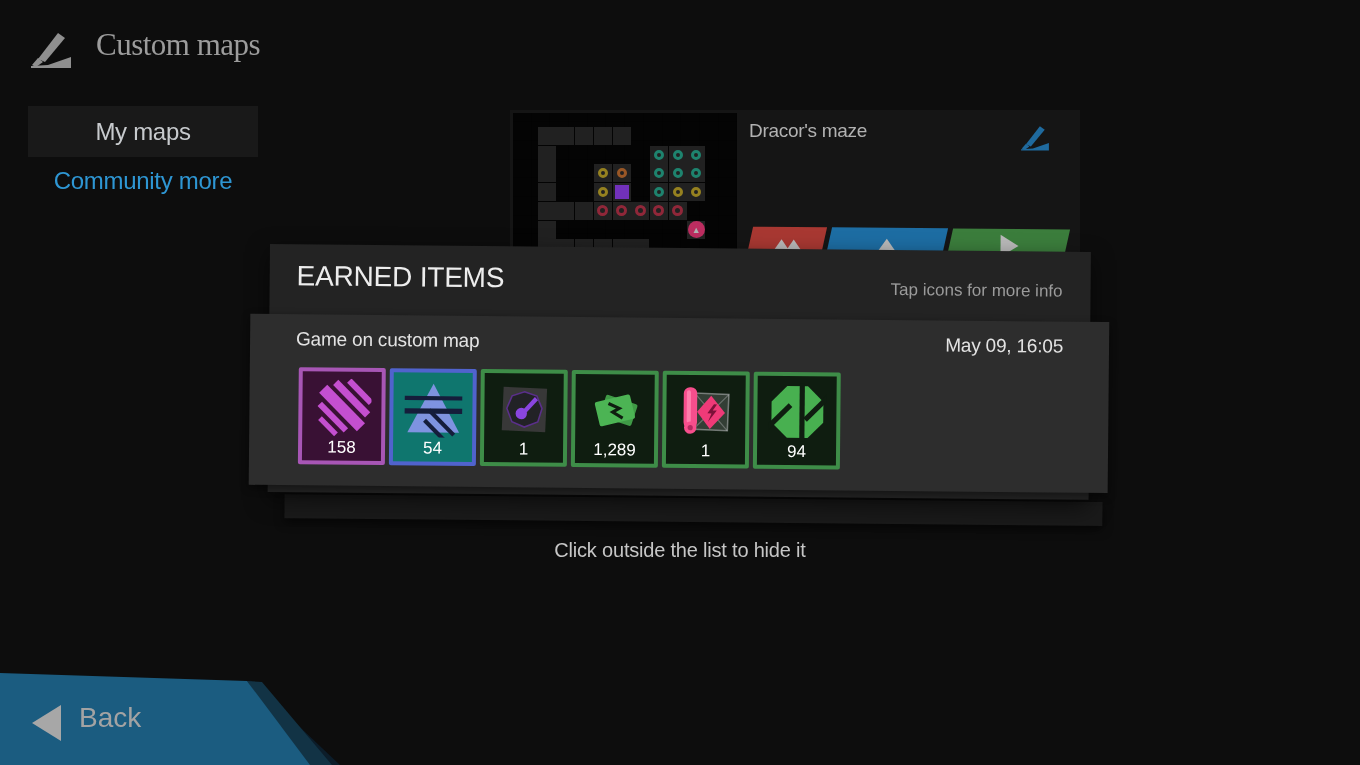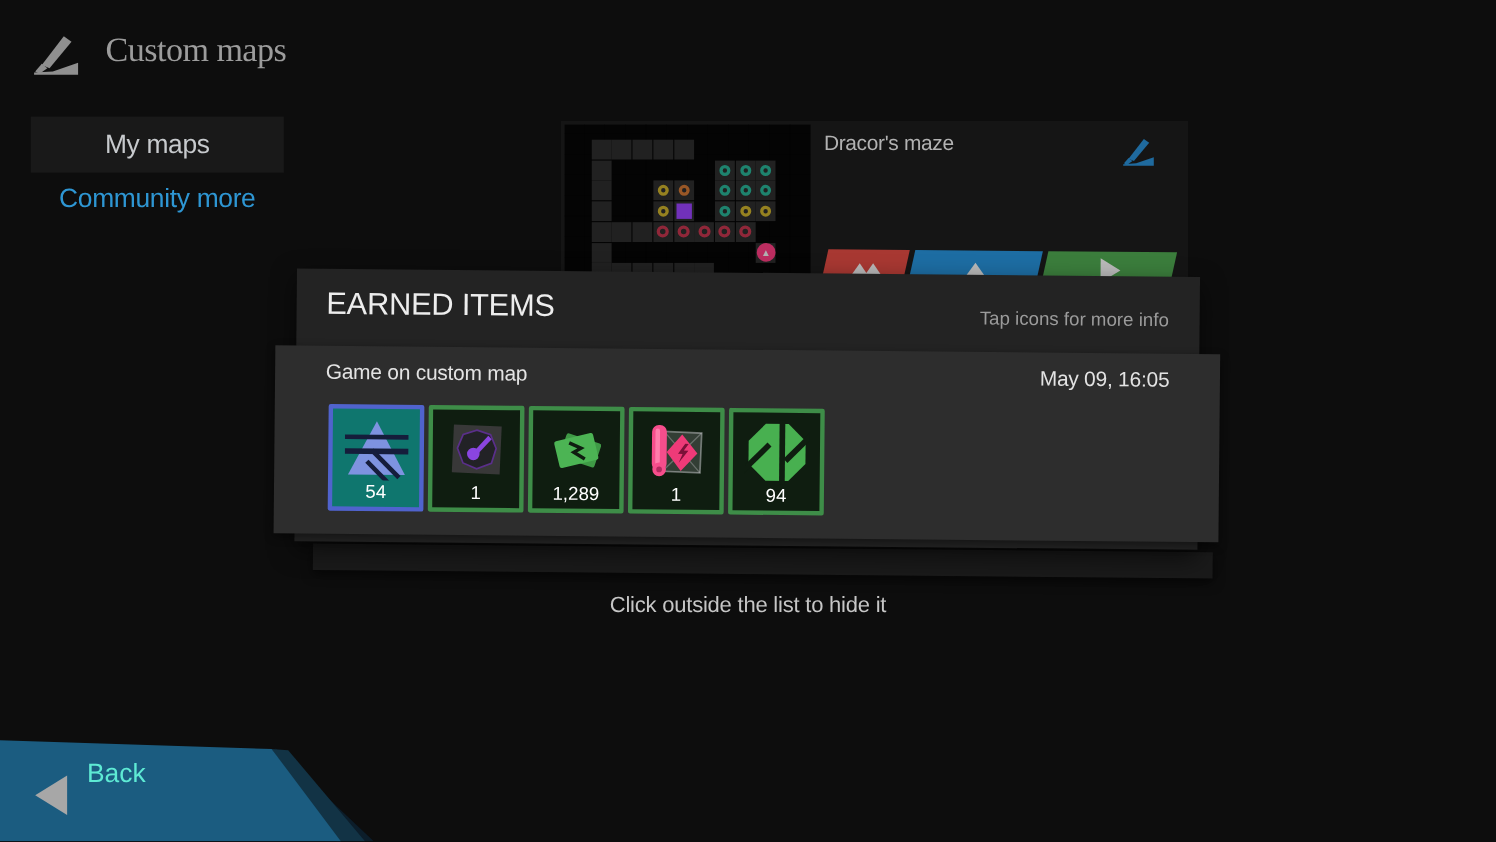--- a/index.html
+++ b/index.html
@@ -91,21 +91,21 @@
     position:absolute; left:0; right:0; bottom:3px; text-align:center;
     font-size:17px; color:#ffffff;
   }
   
   .footer-hint {
     position:absolute; left:0; top:539px; width:100%;
     text-align:center; font-size:20px; color:#c6c6c6; letter-spacing:-0.2px;
   }
   
   .back-wrap { position:absolute; left:0; bottom:0; width:340px; height:96px; cursor:pointer; }
-  .back-label { position:absolute; left:79px; bottom:47px; font-size:24px; color:#5eead4; }
+  .back-label { position:absolute; left:79px; bottom:31px; font-size:28px; color:#a3a3a3; }
 </style>
 </head>
 <body>
 
 <div class="app-header">
   <svg class="logo" width="46" height="46" viewBox="0 0 46 46">
     <g fill="#8f8f8f">
       <polygon points="10,35 30,9 37,14 17,38"></polygon>
       <polygon points="4,41 10,34 15,38 8,43"></polygon>
       <polygon points="3,44 43,44 43,33 20,41 3,42"></polygon>
@@ -231,20 +231,29 @@
     <div class="modal-header">
       <div class="modal-title">EARNED ITEMS</div>
       <div class="modal-hint">Tap icons for more info</div>
     </div>
     <div class="entry-strip">
       <div class="entry-head">
         <span>Game on custom map</span>
         <span>May 09, 16:05</span>
       </div>
       <div class="items-row" id="items-row">
+          <div class="tile" style="border-color: rgb(167, 86, 181); background: rgb(57, 17, 52);"><span><svg width="58" height="58" viewBox="0 0 56 56">
+                <g transform="rotate(45 28 28)" fill="#c44fd0">
+                  <rect x="14" y="2" width="30" height="6"></rect>
+                  <rect x="6" y="12" width="44" height="7"></rect>
+                  <rect x="2" y="23" width="52" height="11"></rect>
+                  <rect x="10" y="38" width="36" height="6"></rect>
+                  <rect x="20" y="48" width="22" height="5"></rect>
+                </g>
+              </svg></span><div class="tile-count">158</div></div>
           <div class="tile" style="border-color: rgb(80, 99, 205); background: #0f766e; padding-left: 26px;"><span><svg width="58" height="58" viewBox="0 0 56 56">
                 <polygon points="28,4 53,51 3,51" fill="#7e93e0"></polygon>
                 <rect x="0" y="16" width="56" height="4" fill="#151d3b"></rect>
                 <rect x="0" y="28" width="56" height="5" fill="#151d3b"></rect>
                 <g transform="rotate(45 28 28)" fill="#151d3b">
                   <rect x="26" y="30" width="34" height="4"></rect>
                   <rect x="30" y="40" width="30" height="4"></rect>
                 </g>
               </svg></span><div class="tile-count">54</div></div>
           <div class="tile" style="border-color: rgb(62, 141, 72); background: rgb(15, 29, 16);"><span><svg width="58" height="58" viewBox="0 0 56 56">

